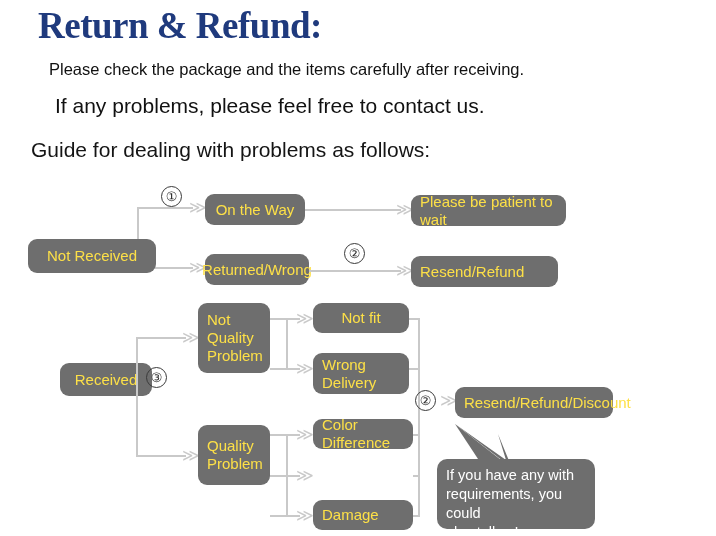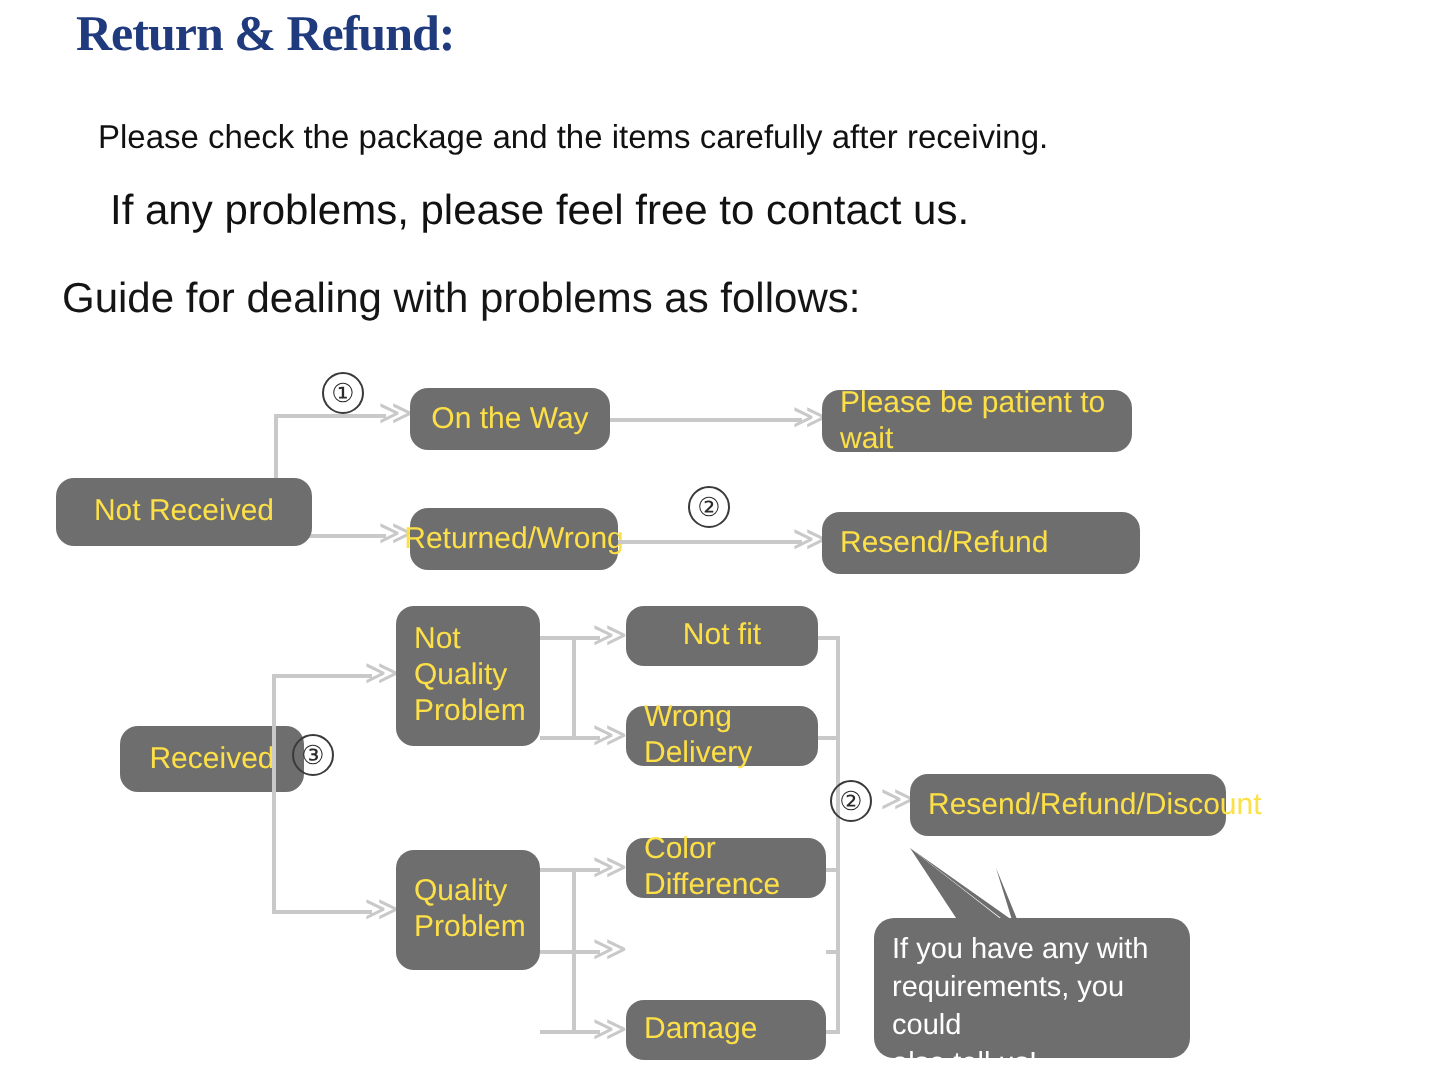--- a/index.html
+++ b/index.html
@@ -14,21 +14,21 @@
     overflow: hidden;
     font-family: "Liberation Sans", sans-serif;
   }
 
   
   .title {
     position: absolute;
     left: 38px; top: 4px;
     font-family: "Liberation Serif", serif;
     font-weight: bold;
-    font-size: 25px;
+    font-size: 37px;
     letter-spacing: -0.5px;
     color: #1f3a7d;
     white-space: nowrap;
   }
   .lead1 {
     position: absolute;
     left: 49px; top: 60px;
     font-size: 16.5px;
     color: #111111;
     white-space: nowrap;
@@ -136,21 +136,21 @@
 
   <div class="circnum" style="left:161px; top:186px;">①</div>
 
   <div class="ln v" style="left:337px; top:209px; height:1px;"></div>
   <div class="ln h" style="left:305px; top:209px; width:96px;"></div>
   <div class="arrow" style="left:396px; top:201px;">≫</div>
   <div class="node center" style="left:411px; top:195px; width:155px; height:31px;">Please be patient to wait</div>
 
   <div class="ln h" style="left:309px; top:270px; width:92px;"></div>
   <div class="arrow" style="left:396px; top:262px;">≫</div>
-  <div class="node left" style="left:411px; top:256px; width:159px; height:31px;">Resend/Refund</div>
+  <div class="node left" style="left:411px; top:256px; width:147px; height:31px;">Resend/Refund</div>
 
   <div class="circnum" style="left:344px; top:243px;">②</div>
 
   <div class="node center" style="left:60px; top:363px; width:92px; height:33px;">Received</div>
 
   <div class="ln v" style="left:136px; top:337px; height:118px;"></div>
   <div class="ln h" style="left:136px; top:337px; width:50px;"></div>
   <div class="ln h" style="left:136px; top:455px; width:50px;"></div>
   <div class="arrow" style="left:182px; top:329px;">≫</div>
   <div class="arrow" style="left:182px; top:447px;">≫</div>
@@ -165,21 +165,21 @@
 Problem</div>
 
   <div class="ln v" style="left:286px; top:318px; height:50px;"></div>
   <div class="ln h" style="left:270px; top:318px; width:30px;"></div>
   <div class="ln h" style="left:270px; top:368px; width:30px;"></div>
   <div class="arrow" style="left:296px; top:310px;">≫</div>
   <div class="arrow" style="left:296px; top:360px;">≫</div>
 
   <div class="node center" style="left:313px; top:303px; width:96px; height:30px;">Not fit</div>
 
-  <div class="node left" style="left:313px; top:353px; width:96px; height:30px;">Wrong Delivery</div>
+  <div class="node left" style="left:313px; top:353px; width:96px; height:41px;">Wrong Delivery</div>
 
   <div class="ln v" style="left:286px; top:434px; height:81px;"></div>
   <div class="ln h" style="left:270px; top:434px; width:30px;"></div>
   <div class="ln h" style="left:270px; top:475px; width:30px;"></div>
   <div class="ln h" style="left:270px; top:515px; width:30px;"></div>
   <div class="arrow" style="left:296px; top:426px;">≫</div>
   <div class="arrow" style="left:296px; top:467px;">≫</div>
   <div class="arrow" style="left:296px; top:507px;">≫</div>
 
   <div class="node left" style="left:313px; top:419px; width:100px; height:30px;">Color Difference</div>

